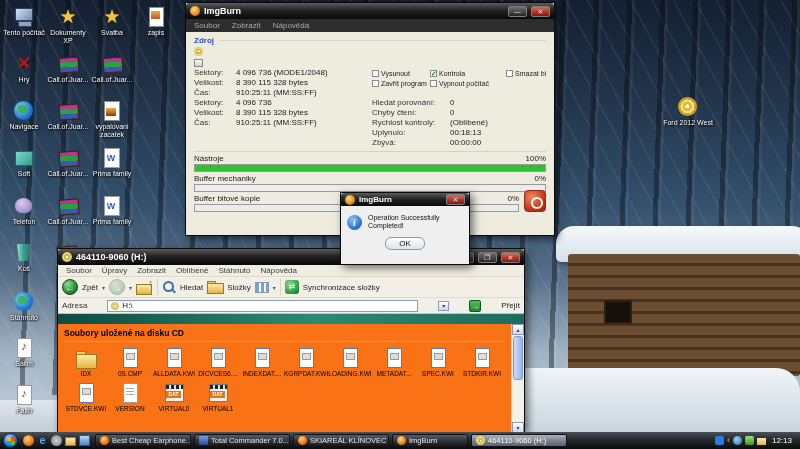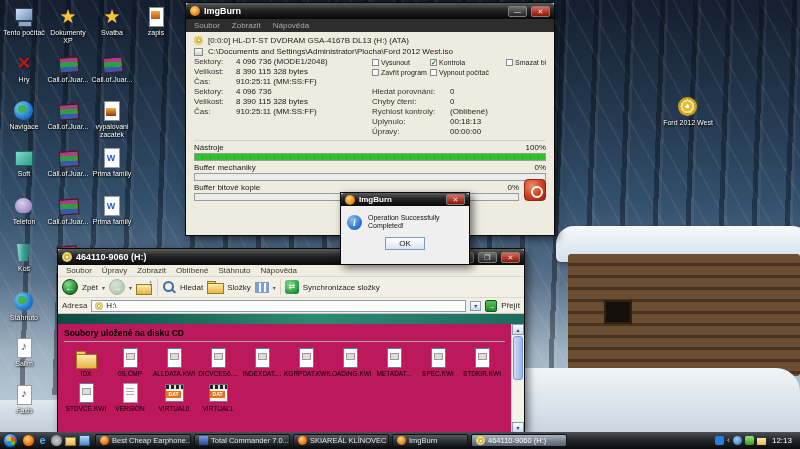--- a/index.html
+++ b/index.html
@@ -90,21 +90,21 @@
 .abort{width:22px;height:22px;border-radius:4px;border:1px solid #8a2a1a;background:radial-gradient(circle at 35% 30%,#f08a6a,#cc3a1a 60%,#9a1a08);position:relative;flex:none;margin-top:-6px}
 .abort::before{content:"";position:absolute;left:6px;top:6px;width:8px;height:8px;border:2px solid #fff;border-radius:50%}
 
 
 #dialog{left:340px;top:192px;width:130px;height:73px;z-index:40;background:#efefef}
 #dialog .tbar{height:13px}
 #dialog .t{font-size:8px}
 .dlg-body{display:flex;align-items:center;gap:6px;padding:8px 6px 0}
 .info-ic{width:15px;height:15px;border-radius:50%;background:radial-gradient(circle at 35% 30%,#8ac0f0,#2a72d0 65%,#0a4aa0);color:#fff;font-size:10px;line-height:15px;text-align:center;font-family:"Liberation Serif",serif;font-style:italic;font-weight:bold;flex:none}
 .dlg-msg{font-size:7px;color:#111;line-height:8px}
-.dlg-ok{display:block;margin:7px auto 0;width:40px;height:13px;border:1px solid #7a9ac8;border-radius:0;background:linear-gradient(#fefefe,#dde4ee);font-size:8px;text-align:center;line-height:12px;color:#111}
+.dlg-ok{display:block;margin:7px auto 0;width:40px;height:13px;border:1px solid #7a9ac8;border-radius:6px;background:linear-gradient(#fefefe,#dde4ee);font-size:8px;text-align:center;line-height:12px;color:#111}
 
 
 #explorer{left:57px;top:248px;width:468px;height:184px;z-index:20}
 .ex-menu{height:12px;background:#f0eee2;border-bottom:1px solid #ddd8c8;display:flex;gap:10px;align-items:center;padding:0 8px}
 .ex-menu span{font-size:8px;color:#3a3a3a}
 .ex-tools{height:21px;background:#f2f0e6;border-bottom:1px solid #ddd8c8;display:flex;align-items:center;gap:4px;padding:0 4px;font-size:8px;color:#222}
 .tsep{width:1px;height:16px;background:#d8d4c4}
 .cbtn{width:16px;height:16px;border-radius:50%;position:relative;flex:none}
 .cbtn.back{background:radial-gradient(circle at 35% 30%,#8fd88f,#1f8a2f 65%,#0c5a18);border:1px solid #0a4a14}
 .cbtn.back::before{content:"←";position:absolute;inset:0;color:#fff;font-size:10px;line-height:15px;text-align:center}
@@ -116,32 +116,32 @@
 .upfold::after{content:"↑";position:absolute;right:0;top:-2px;color:#1e8a2e;font-weight:bold;font-size:9px}
 .mag{width:14px;height:14px;position:relative;flex:none}
 .mag::before{content:"";position:absolute;left:1px;top:1px;width:7px;height:7px;border:2px solid #3a6ea5;border-radius:50%}
 .mag::after{content:"";position:absolute;left:9px;top:10px;width:5px;height:2px;background:#3a6ea5;transform:rotate(45deg)}
 .foldic{width:16px;height:12px;position:relative;flex:none}
 .foldic::before{content:"";position:absolute;left:0;top:0;width:7px;height:3px;background:#f2cf6a;border:1px solid #9a7a20}
 .foldic::after{content:"";position:absolute;left:0;top:2px;width:15px;height:9px;background:linear-gradient(#ffe9a8,#e6b548);border:1px solid #9a7a20}
 .views{width:14px;height:11px;border:1px solid #8a9ab8;background:repeating-linear-gradient(90deg,#7aa0d8 0 3px,#fff 3px 5px);flex:none}
 .syncic{width:14px;height:14px;border-radius:3px;background:radial-gradient(circle at 35% 30%,#8fd88f,#1f9a3f 70%,#0c6a20);color:#fff;font-size:8px;line-height:13px;text-align:center;flex:none}
 .syncic::before{content:"⇄"}
-.ex-addr{height:16px;background:#f2f0e6;display:flex;align-items:center;gap:4px;padding:0 4px;border-bottom:1px solid #c8c4b4}
+.ex-addr{height:16px;background:#f2f0e6;display:flex;align-items:center;gap:20px;padding:0 4px;border-bottom:1px solid #c8c4b4}
 .addr-label{font-size:8px;color:#333}
 .addr-combo{flex:1;height:12px;background:#fff;border:1px solid #8a9ab8;display:flex;align-items:center;gap:3px;padding:0 3px}
 .cdtiny{width:8px;height:8px;border-radius:50%;background:radial-gradient(circle,#fff 0 1px,#d8b83a 1px 2px,#f0e0a0 2px,#b89020);flex:none}
 .addr-val{font-size:8px;color:#111}
 .combo-drop{width:11px;height:10px;background:linear-gradient(#fdfdfd,#cfd8ec);border:1px solid #8a9ab8;font-size:6px;text-align:center;line-height:9px;color:#345;flex:none}
 .combo-drop::before{content:"▾"}
 .gobtn{width:12px;height:12px;border-radius:2px;background:linear-gradient(#5abf5a,#1e8a2e);color:#fff;font-size:8px;line-height:11px;text-align:center;border:1px solid #0c5a18;flex:none}
 .gobtn::before{content:"→"}
 .golabel{font-size:8px;color:#222}
 .ex-band{height:10px;background:linear-gradient(90deg,#0f4a42,#2a8a74 55%,#1d6b5e)}
-.ex-body{background:#be185d;height:109px;display:flex}
+.ex-body{background:#f97316;height:109px;display:flex}
 .ex-content{flex:1;padding:4px 6px 0;overflow:hidden}
 .ex-banner{font-size:8.5px;font-weight:bold;color:#000;padding-bottom:3px;border-bottom:1px solid #a8a8a8;margin-bottom:5px}
 .filerow{display:flex;margin-bottom:5px}
 .file-item{width:44px;text-align:center;cursor:pointer}
 .file-label{font-size:6.5px;color:#000;white-space:nowrap;overflow:hidden;margin-top:1px}
 .vscroll{width:13px;background:#f2f1ea;border-left:1px solid #d8d4c4;display:flex;flex-direction:column}
 .sarrow{height:11px;background:linear-gradient(#fdfdfd,#cfd8ee);border:1px solid #8a9ab8;font-size:6px;text-align:center;line-height:10px;color:#345}
 .sarrow.up::before{content:"▴"}
 .sarrow.dn::before{content:"▾"}
 .sthumb{height:44px;margin:1px;background:linear-gradient(90deg,#cfdcf8,#98b4e8);border:1px solid #7a96df;border-radius:3px}
@@ -401,27 +401,29 @@
       <span class="t">ImgBurn</span>
       <span class="wbtn">—</span>
       <span class="wbtn close">✕</span>
     </div>
     <div class="ib-menu">
       <span>Soubor</span>
       <span>Zobrazit</span>
       <span>Nápověda</span>
     </div>
     <div class="ib-client">
+      <div class="sect">
+          <b>Zdroj</b>
+          <i></i>
+        </div>
       <div class="devrow">
           <span class="mini cdm"></span>
-          <span>[0:0:0] HL-DT-ST DVDRAM GSA-4167B DL13 (H:) (ATA)</span>
         </div>
       <div class="devrow">
           <span class="mini iso"></span>
-          <span>C:\Documents and Settings\Administrator\Plocha\Ford 2012 West.iso</span>
         </div>
       <div class="cols">
         <div class="colL">
           <div class="frow">
               <span class="fl">Sektory:</span>
               <span class="fv">4 096 736 (MODE1/2048)</span>
             </div>
           <div class="frow">
               <span class="fl">Velikost:</span>
               <span class="fv">8 390 115 328 bytes</span>
@@ -482,21 +484,21 @@
             </div>
           <div class="frow">
               <span class="fl2">Rychlost kontroly:</span>
               <span class="fv">(Oblíbené)</span>
             </div>
           <div class="frow">
               <span class="fl2">Uplynulo:</span>
               <span class="fv">00:18:13</span>
             </div>
           <div class="frow">
-              <span class="fl2">Úpravy:</span>
+              <span class="fl2">Zbývá:</span>
               <span class="fv">00:00:00</span>
             </div>
         </div>
       </div>
       <div class="sep"></div>
       <div class="pgrow">
           <span>Nástroje</span>
           <span>100%</span>
         </div>
       <div class="pbar">

